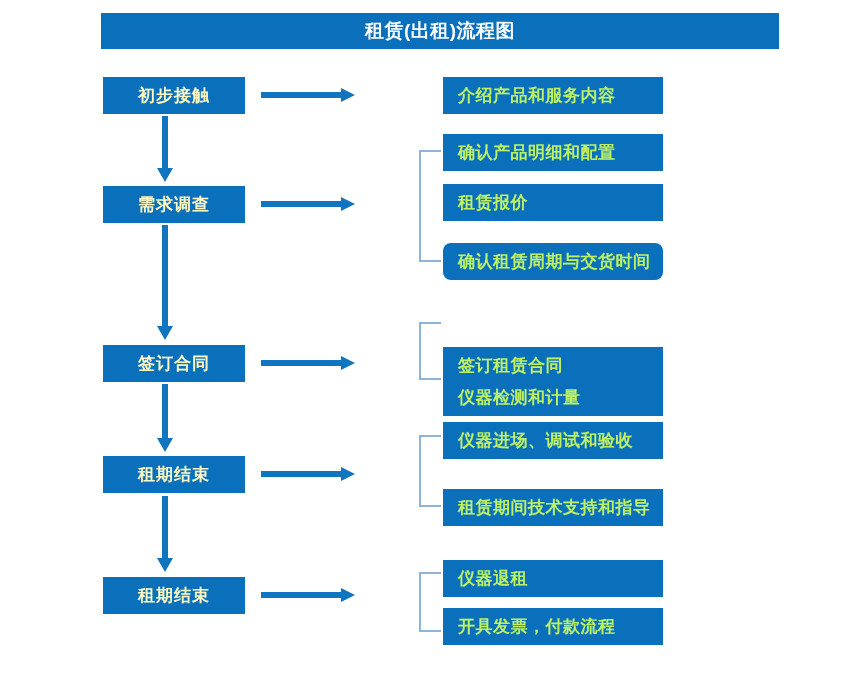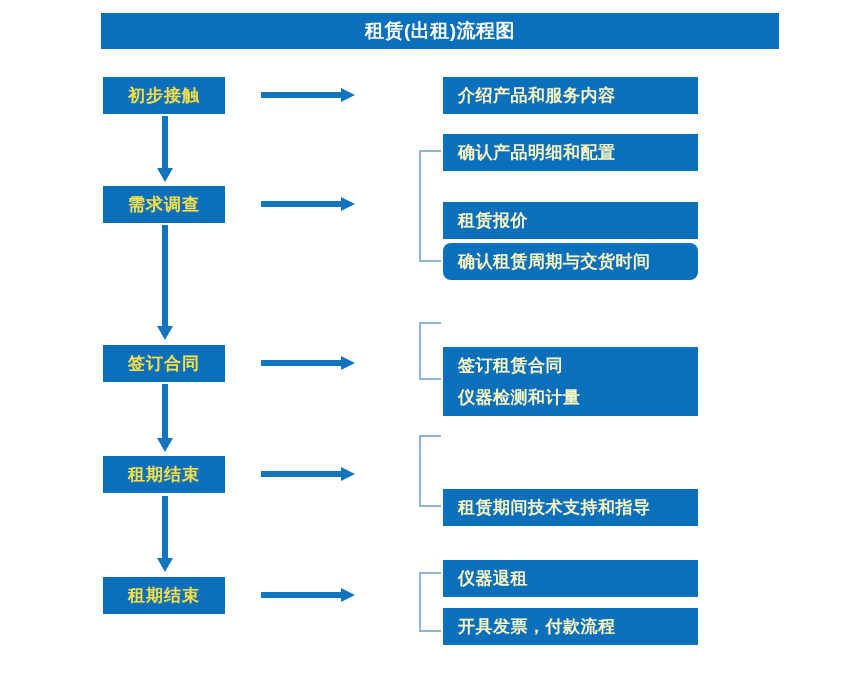--- a/index.html
+++ b/index.html
@@ -33,44 +33,44 @@
     display: flex;
     align-items: center;
     justify-content: center;
     letter-spacing: 0.5px;
   }
 
   
   .stage-box {
     position: absolute;
     left: 103px;
-    width: 122px;
-    height: 37px;
-    background: #0A70BC;
-    color: #fde047;
-    font-size: 17px;
-    font-weight: bold;
-    display: flex;
-    align-items: center;
-    justify-content: center;
-    letter-spacing: 1px;
-  }
-
-  
-  .detail-box {
-    position: absolute;
-    left: 443px;
-    width: 255px;
+    width: 142px;
     height: 37px;
     background: #0A70BC;
     color: #fef9c3;
     font-size: 17px;
     font-weight: bold;
     display: flex;
     align-items: center;
+    justify-content: center;
+    letter-spacing: 1px;
+  }
+
+  
+  .detail-box {
+    position: absolute;
+    left: 443px;
+    width: 220px;
+    height: 37px;
+    background: #0A70BC;
+    color: #bef264;
+    font-size: 17px;
+    font-weight: bold;
+    display: flex;
+    align-items: center;
     padding-left: 15px;
     box-sizing: border-box;
     letter-spacing: 0.5px;
   }
 
   
   .h-arrow {
     position: absolute;
     left: 261px;
     width: 95px;
@@ -173,28 +173,29 @@
   <div class="bracket" style="top:322px; height:58px;"></div>
 
   <div class="bracket" style="top:435px; height:72px;"></div>
 
   <div class="bracket" style="top:572px; height:60px;"></div>
 
   <div class="detail-box" style="top:77px;">介绍产品和服务内容</div>
 
   <div class="detail-box" style="top:134px;">确认产品明细和配置</div>
 
-  <div class="detail-box" style="top:202px;">租赁报价</div>
+  <div class="detail-box" style="top:184px;">租赁报价</div>
 
   <div class="detail-box" style="top:243px;border-radius:8px;">确认租赁周期与交货时间</div>
 
   <div class="detail-box" style="top:312px;margin-top:35px;">签订租赁合同</div>
 
   <div class="detail-box" style="top:368px;margin-top:11px;">仪器检测和计量</div>
 
+  <div class="detail-box" style="top:422px;">仪器进场、调试和验收</div>
 
   <div class="detail-box" style="top:560px;">仪器退租</div>
 
   <div class="detail-box" style="top:489px;">租赁期间技术支持和指导</div>
 
   <div class="detail-box" style="top:608px;text-align:center;">开具发票，付款流程</div>
 
 </div>
 
 </body></html>

